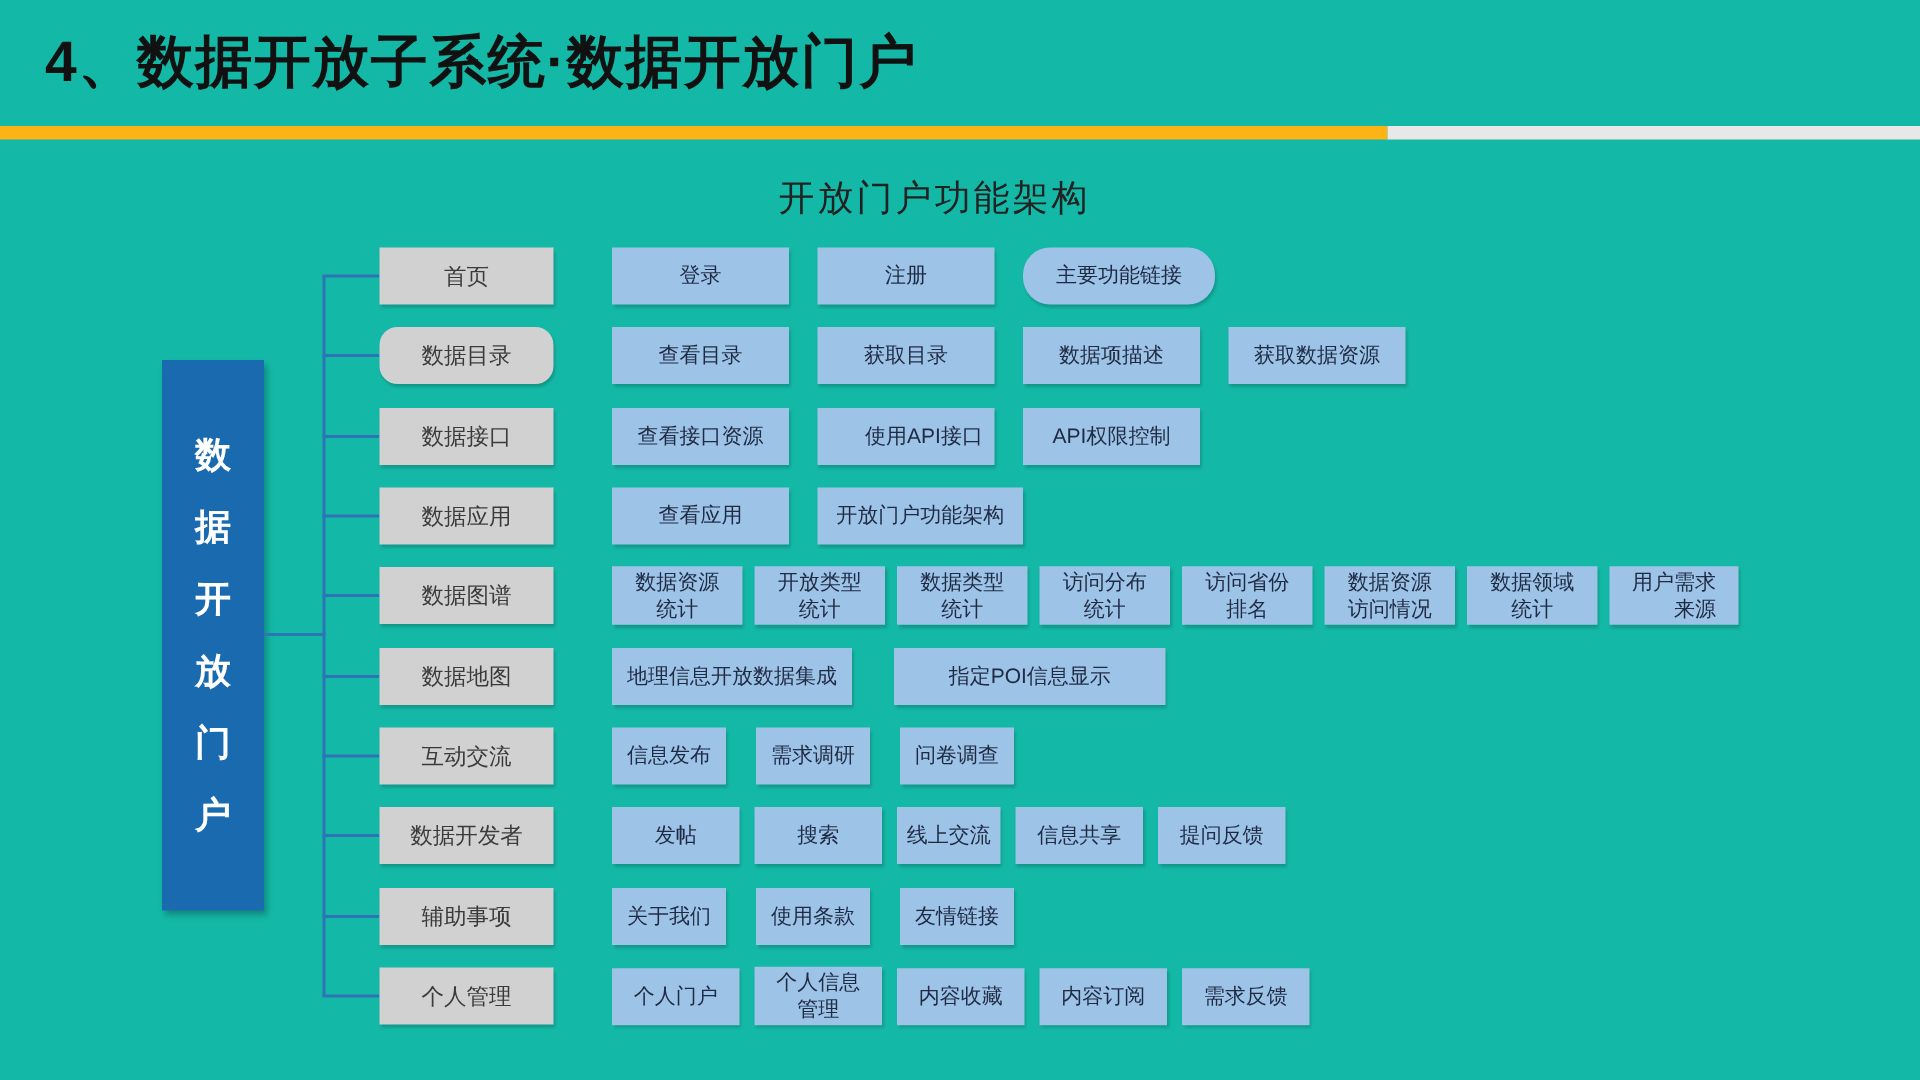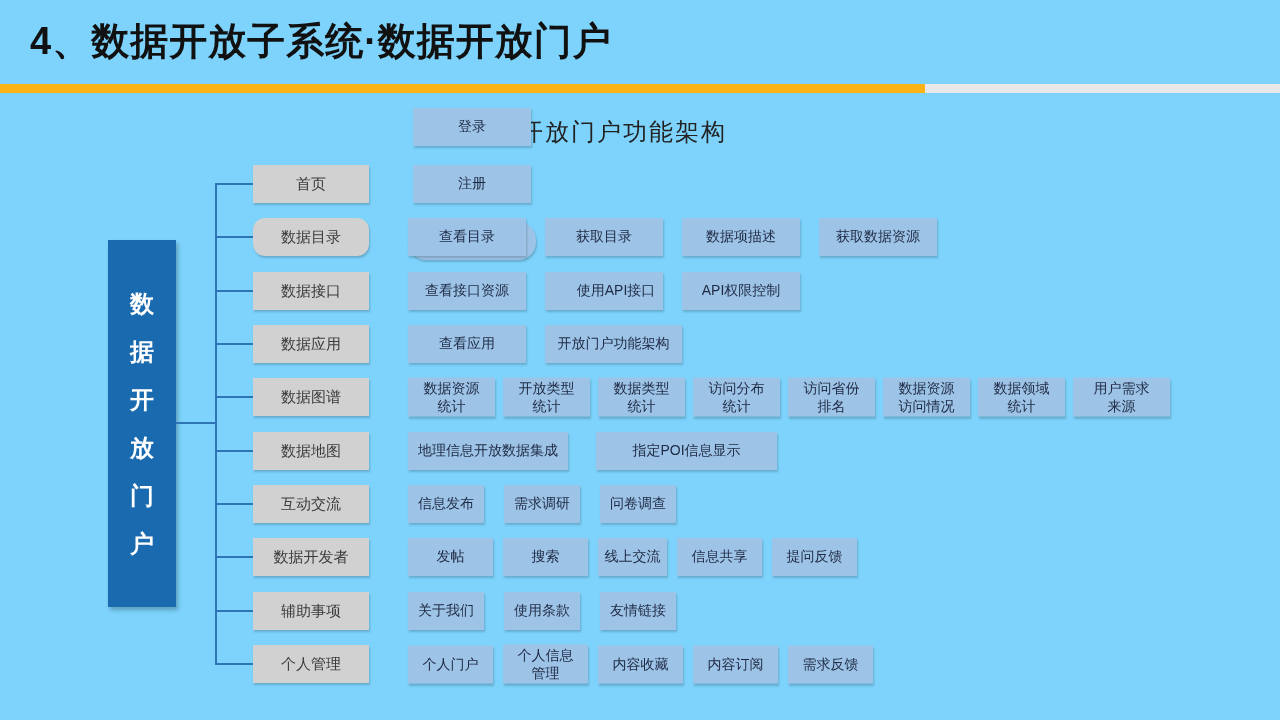--- a/index.html
+++ b/index.html
@@ -14,21 +14,21 @@
     --line:#2E75B6;
   }
   *{margin:0;padding:0;box-sizing:border-box;}
   html,body{width:1280px;height:720px;}
   body{
     font-family:"Liberation Sans","DejaVu Sans",sans-serif;
     background:#ffffff;
     position:relative;
     overflow:hidden;
   }
-  .slide{position:absolute;inset:0;background:#7dd3fc;}
+  .slide{position:absolute;inset:0;background:#14b8a6;}
   .title{
     position:absolute;left:30px;top:16px;
     font-size:38px;font-weight:bold;color:#111111;
     letter-spacing:1px;white-space:nowrap;
   }
   .accent-bar{position:absolute;top:84px;left:0;height:9px;width:925px;background:var(--accent-yellow);}
   .accent-bar-tail{position:absolute;top:84px;left:925px;height:9px;width:355px;background:var(--accent-gray);}
   .subtitle{
     position:absolute;left:393px;top:116px;width:460px;
     text-align:center;font-size:24px;color:#222222;letter-spacing:2px;
@@ -91,21 +91,21 @@
         <div class="hline" style="left: 215px; top: 343px; width: 38px; height: 2px;"></div>
         <div class="hline" style="left: 215px; top: 396px; width: 38px; height: 2px;"></div>
         <div class="hline" style="left: 215px; top: 450px; width: 38px; height: 2px;"></div>
         <div class="hline" style="left: 215px; top: 503px; width: 38px; height: 2px;"></div>
         <div class="hline" style="left: 215px; top: 556px; width: 38px; height: 2px;"></div>
         <div class="hline" style="left: 215px; top: 610px; width: 38px; height: 2px;"></div>
         <div class="hline" style="left: 215px; top: 663px; width: 38px; height: 2px;"></div>
       </div>
     <div id="rows">
         <div class="cat" style="left: 253px; top: 165px;">首页</div>
-        <div class="kids" style="left: 408px; top: 184px; transform: translateY(-50%); gap: 19px; flex-direction: column;">
+        <div class="kids" style="left: 408px; top: 184px; transform: translateY(-50%); gap: 19px;">
           <div class="child" style="width: 118px;">登录</div>
           <div class="child" style="width: 118px;">注册</div>
           <div class="child" style="width: 128px; border-radius: 18px;">主要功能链接</div>
         </div>
         <div class="cat" style="left: 253px; top: 218px; border-radius: 12px;">数据目录</div>
         <div class="kids" style="left: 408px; top: 237px; transform: translateY(-50%); gap: 19px;">
           <div class="child" style="width: 118px;">查看目录</div>
           <div class="child" style="width: 118px;">获取目录</div>
           <div class="child" style="width: 118px;">数据项描述</div>
           <div class="child" style="width: 118px;">获取数据资源</div>
@@ -130,21 +130,21 @@
           <div class="child" style="width: 87px;">数据类型
 统计</div>
           <div class="child" style="width: 87px;">访问分布
 统计</div>
           <div class="child" style="width: 87px;">访问省份
 排名</div>
           <div class="child" style="width: 87px;">数据资源
 访问情况</div>
           <div class="child" style="width: 87px;">数据领域
 统计</div>
-          <div class="child" style="width: 97px;">用户需求
+          <div class="child" style="width: 86px; text-align: right;">用户需求
 来源</div>
         </div>
         <div class="cat" style="left: 253px; top: 432px;">数据地图</div>
         <div class="kids" style="left: 408px; top: 451px; transform: translateY(-50%); gap: 28px;">
           <div class="child" style="width: 160px;">地理信息开放数据集成</div>
           <div class="child" style="width: 181px;">指定POI信息显示</div>
         </div>
         <div class="cat" style="left: 253px; top: 485px;">互动交流</div>
         <div class="kids" style="left: 408px; top: 504px; transform: translateY(-50%); gap: 20px;">
           <div class="child" style="width: 76px;">信息发布</div>

